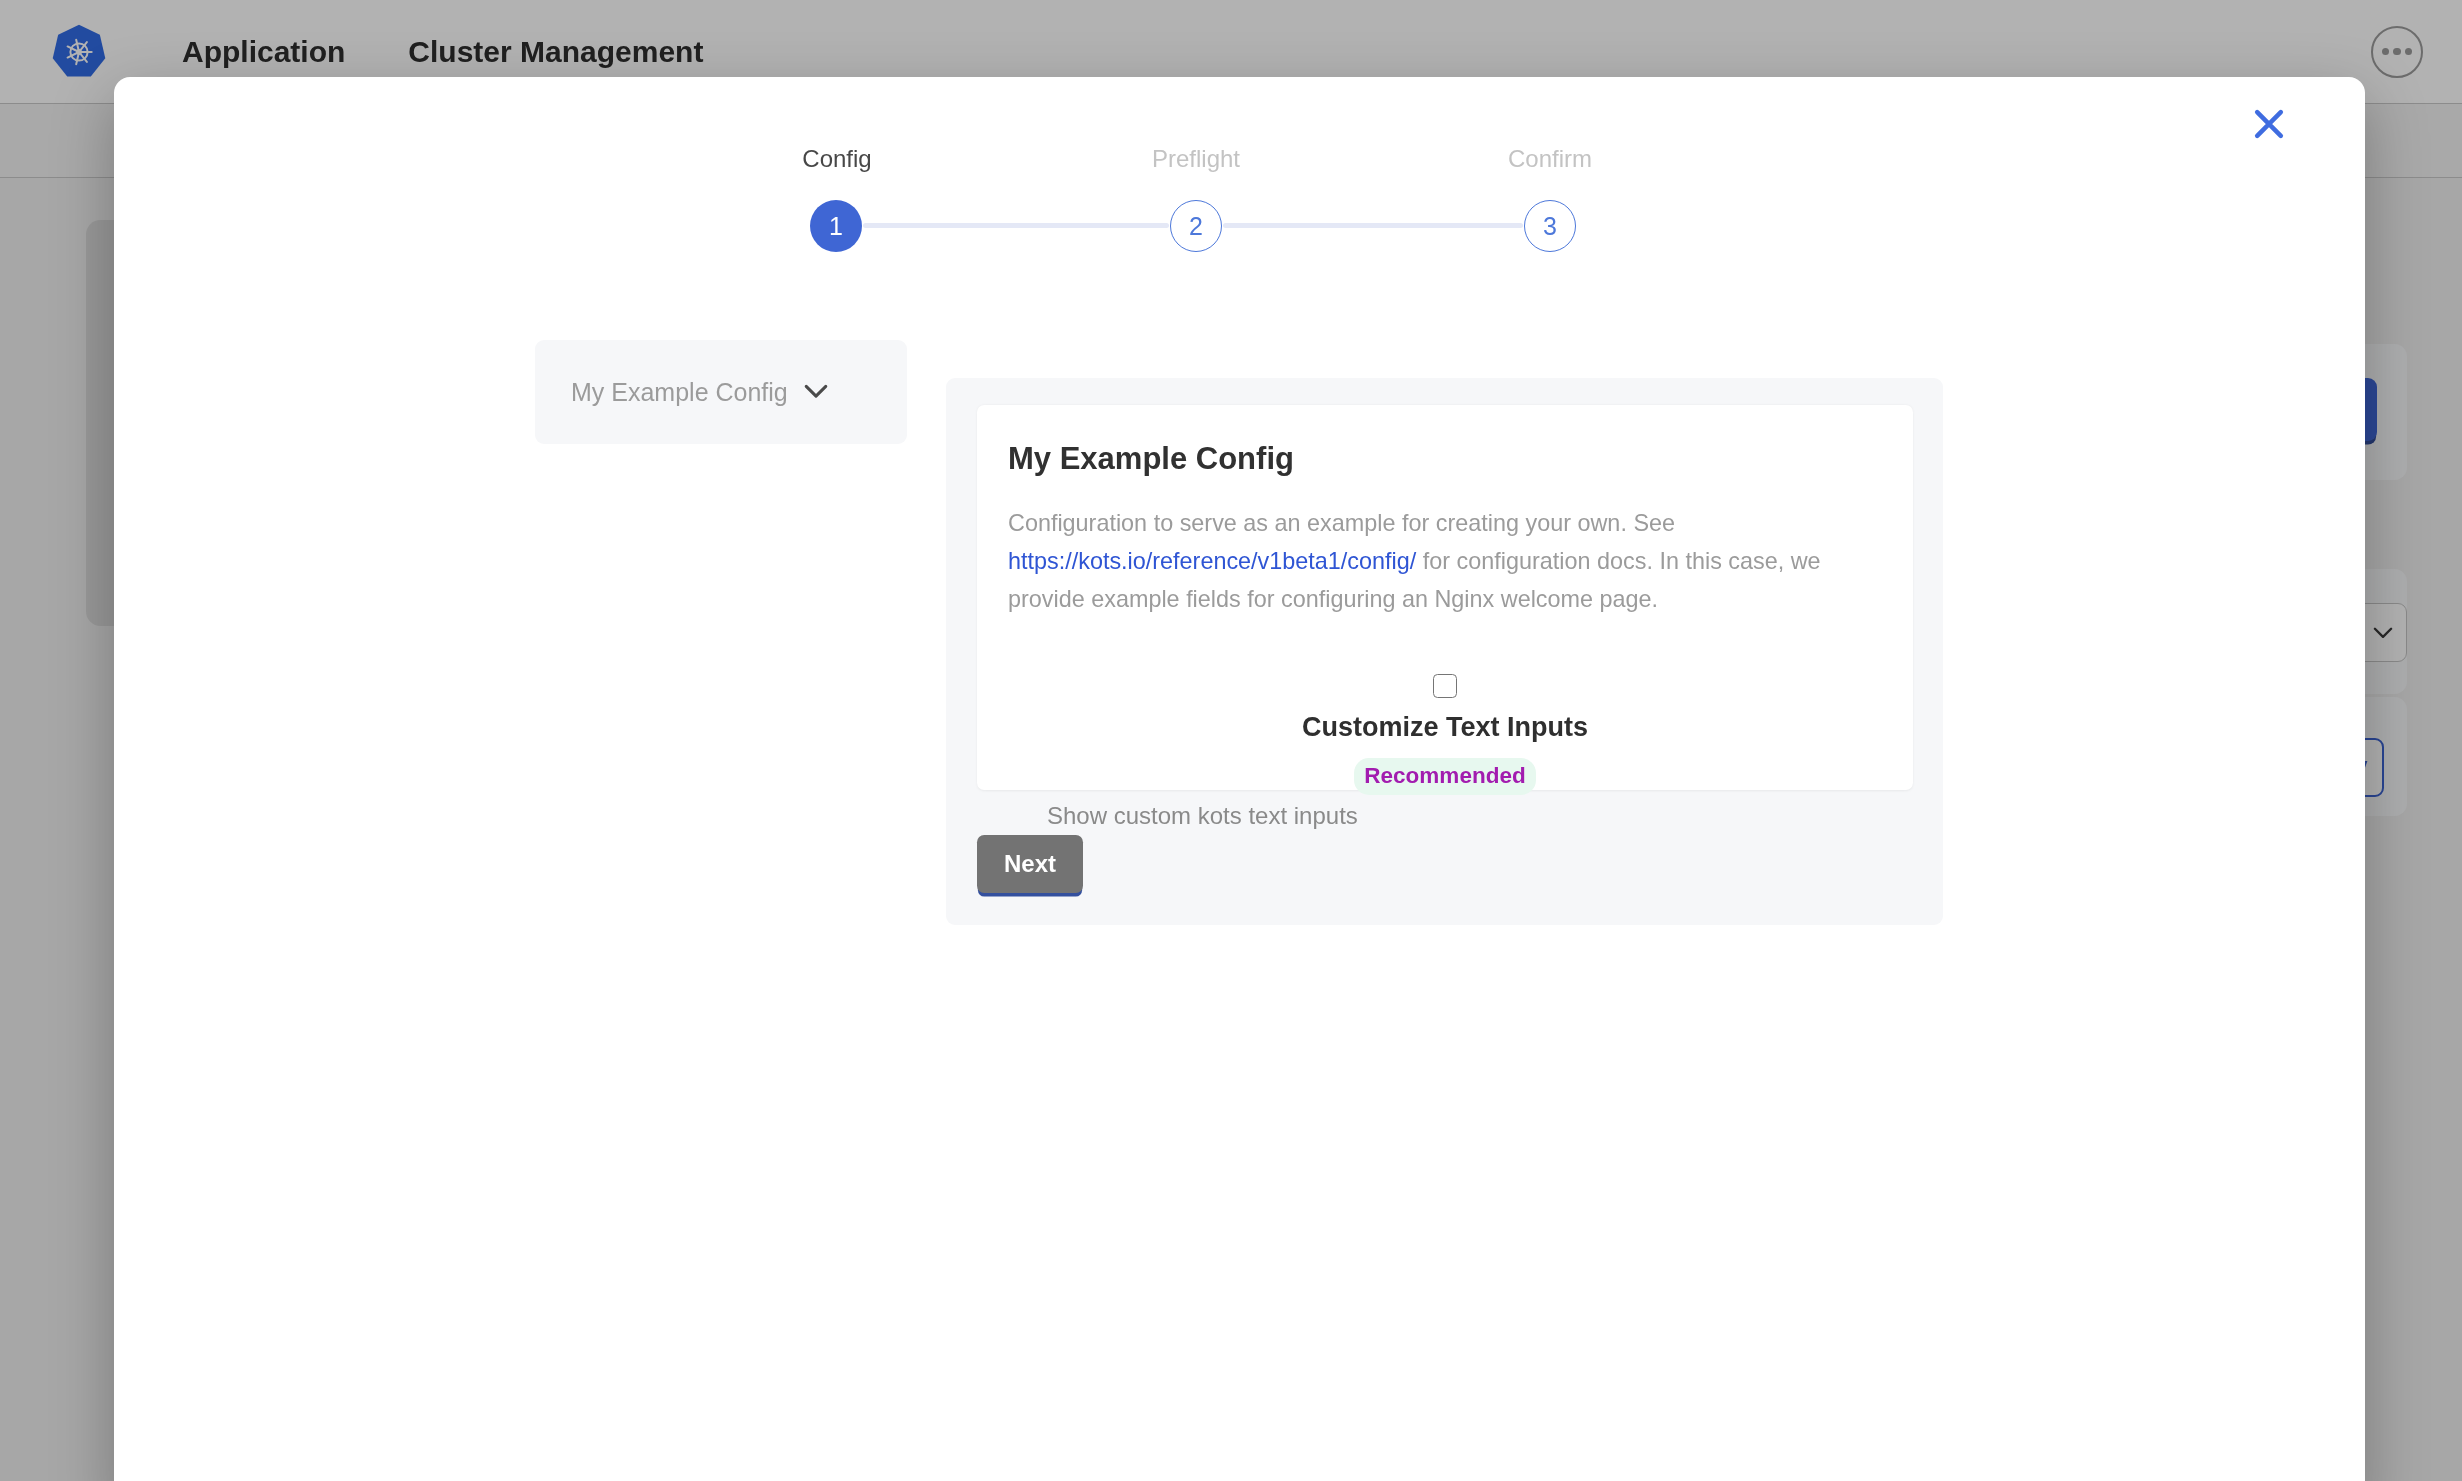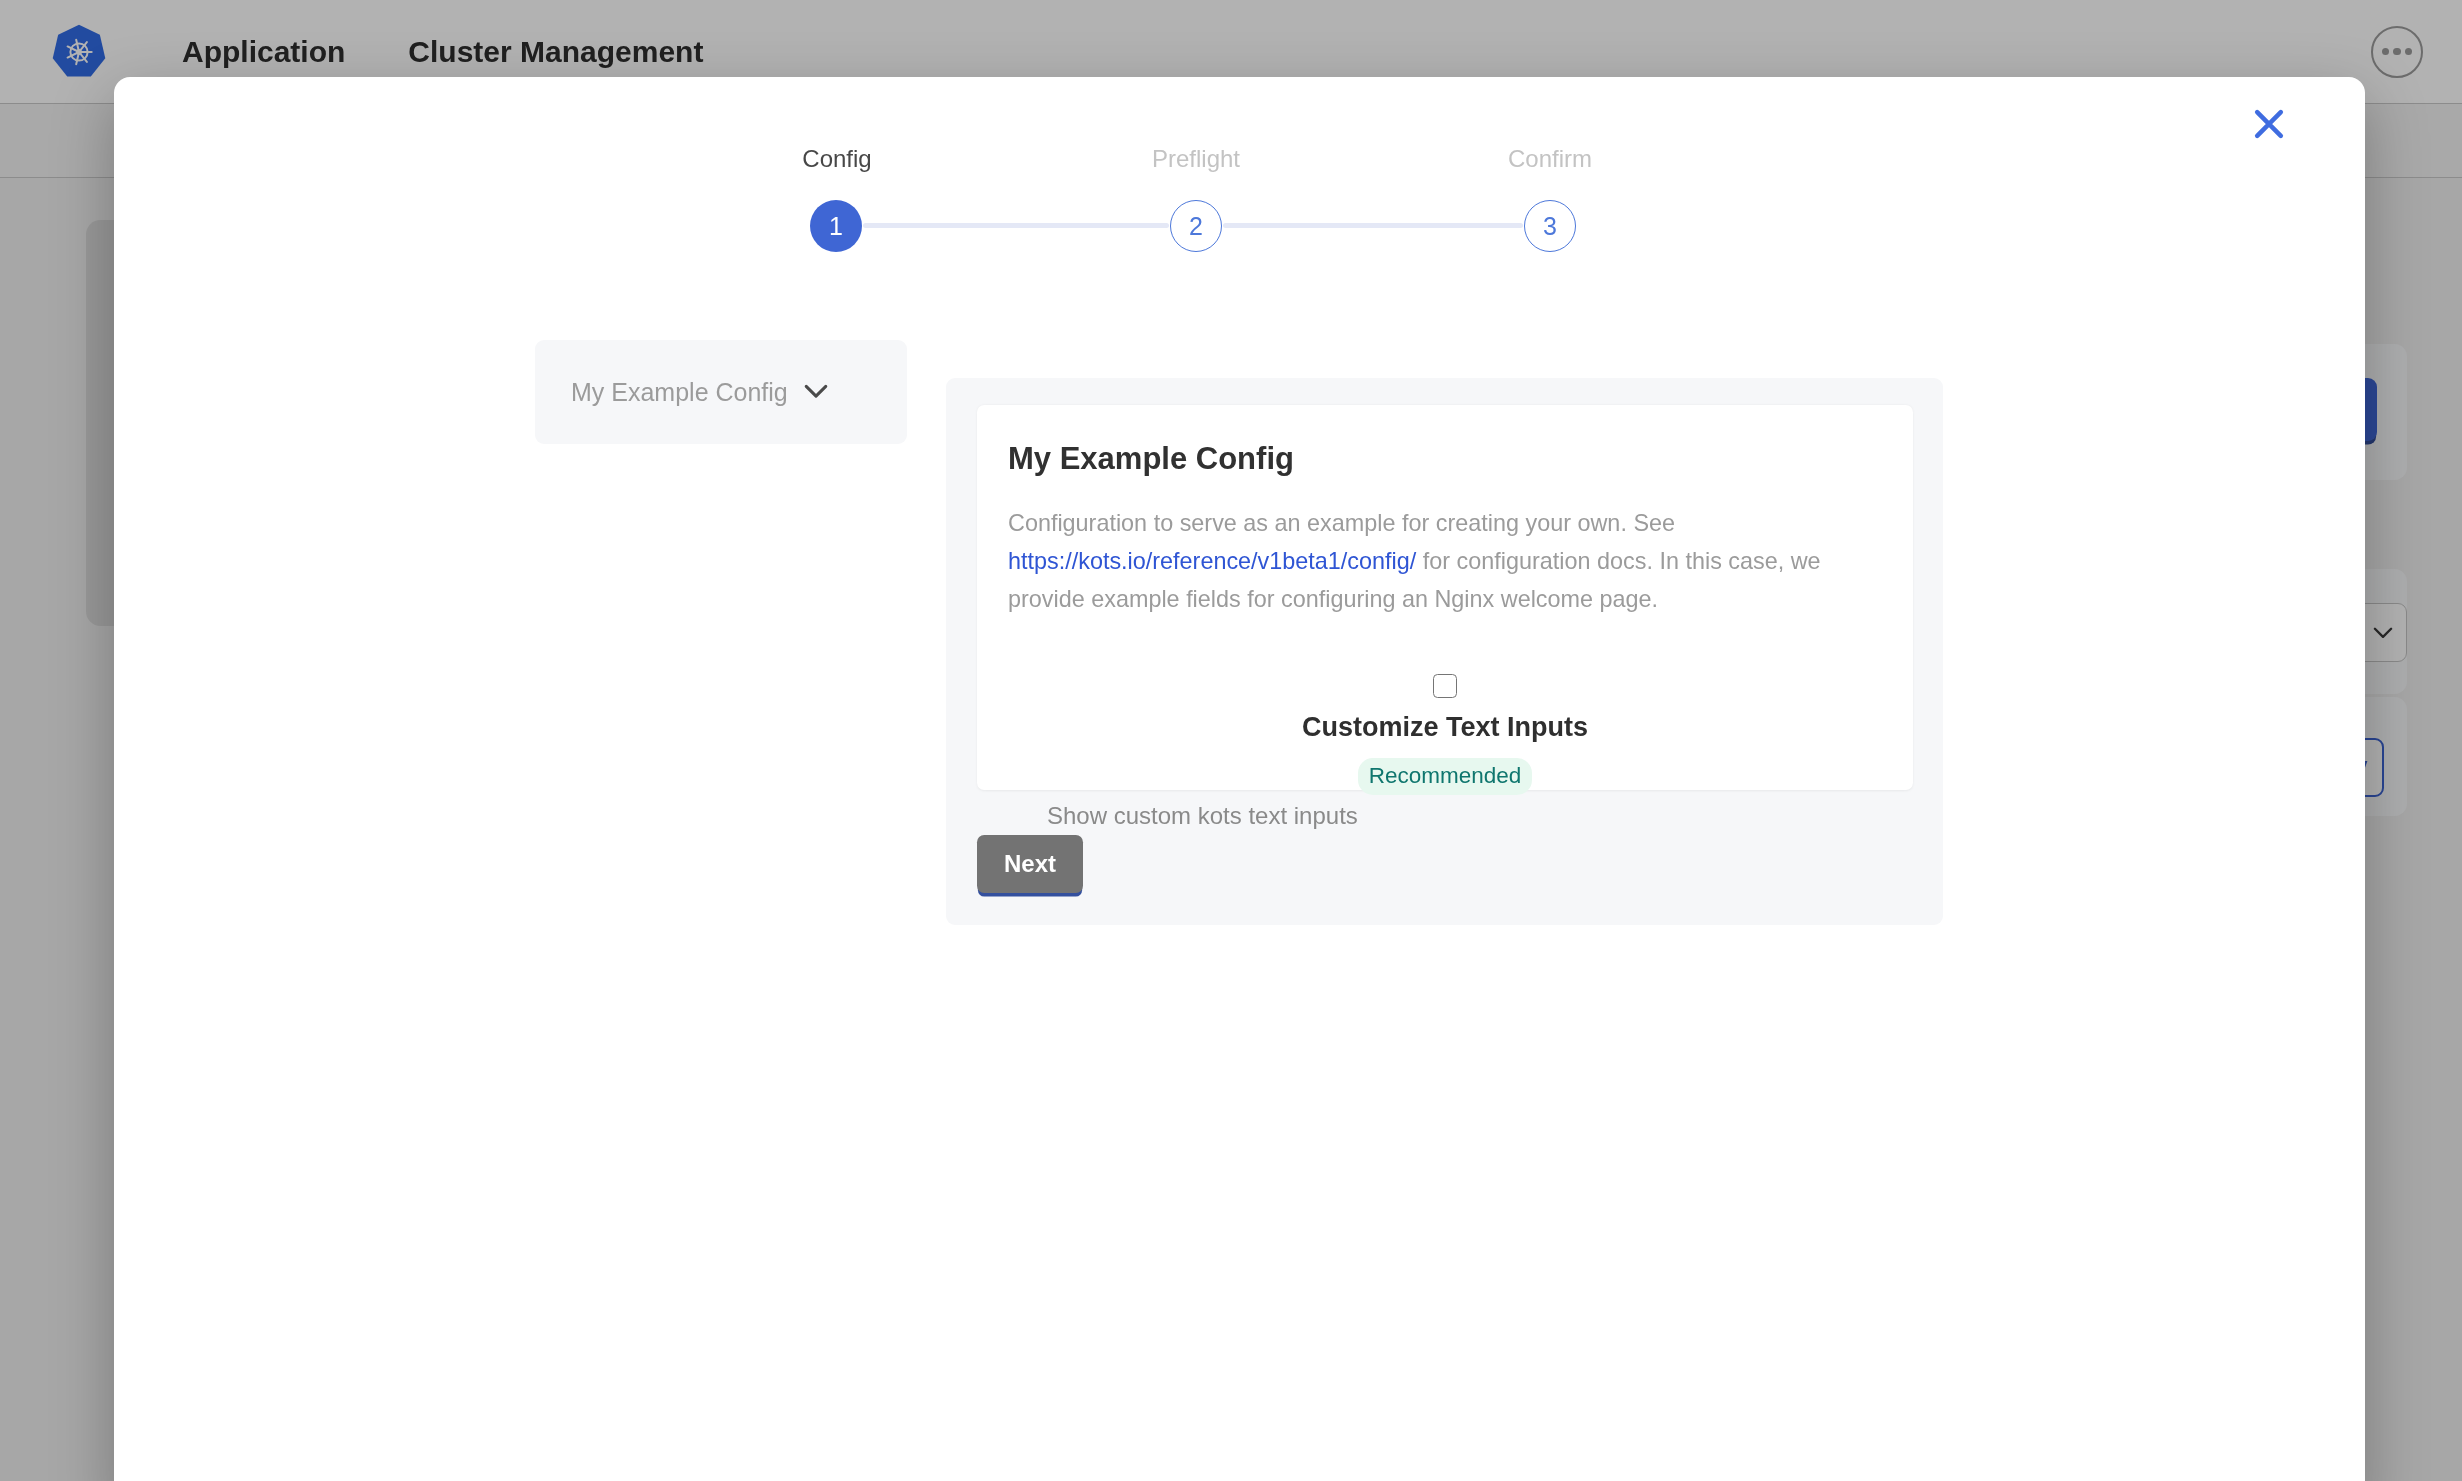--- a/index.html
+++ b/index.html
@@ -126,22 +126,22 @@
   .card-title { font-size: 31px; font-weight: 700; color: #313131; margin-bottom: 27px; }
   .card-desc { font-size: 23.4px; line-height: 38px; color: #9b9b9b; margin-bottom: 56px; max-width: 881px; }
   .card-desc a { color: #2f55d4; text-decoration: none; cursor: pointer; }
   .chk-row { display: flex; align-items: center; gap: 14.4px; flex-direction: column; }
   .chk-box {
     width: 24px; height: 24px; border: 1.8px solid #757575; border-radius: 4.5px;
     background: #ffffff; cursor: pointer; flex: 0 0 auto;
   }
   .chk-label { font-size: 27px; font-weight: 700; color: #2f2f2f; cursor: pointer; }
   .chk-badge {
-    font-size: 22.5px; color: #0f766e; background: #e7f8ef;
-    padding: 5.4px 10.8px; border-radius: 15px;
+    font-size: 22.5px; color: #a21caf; background: #e7f8ef;
+    padding: 5.4px 10.8px; border-radius: 15px; font-weight: bold;
   }
   .chk-help { font-size: 24px; color: #8a8a8a; margin: 7.2px 0 0 39px; }
 
   .next-btn {
     left: 31px; top: 457px; width: 106px; height: 58px;
     background: #737373; border: none; border-radius: 7.2px;
     color: #ffffff; font-size: 24px; font-weight: 700;
     box-shadow: 0 4.5px 0 -0.9px #34509e; cursor: pointer;
     font-family: "Liberation Sans", sans-serif;
   }

